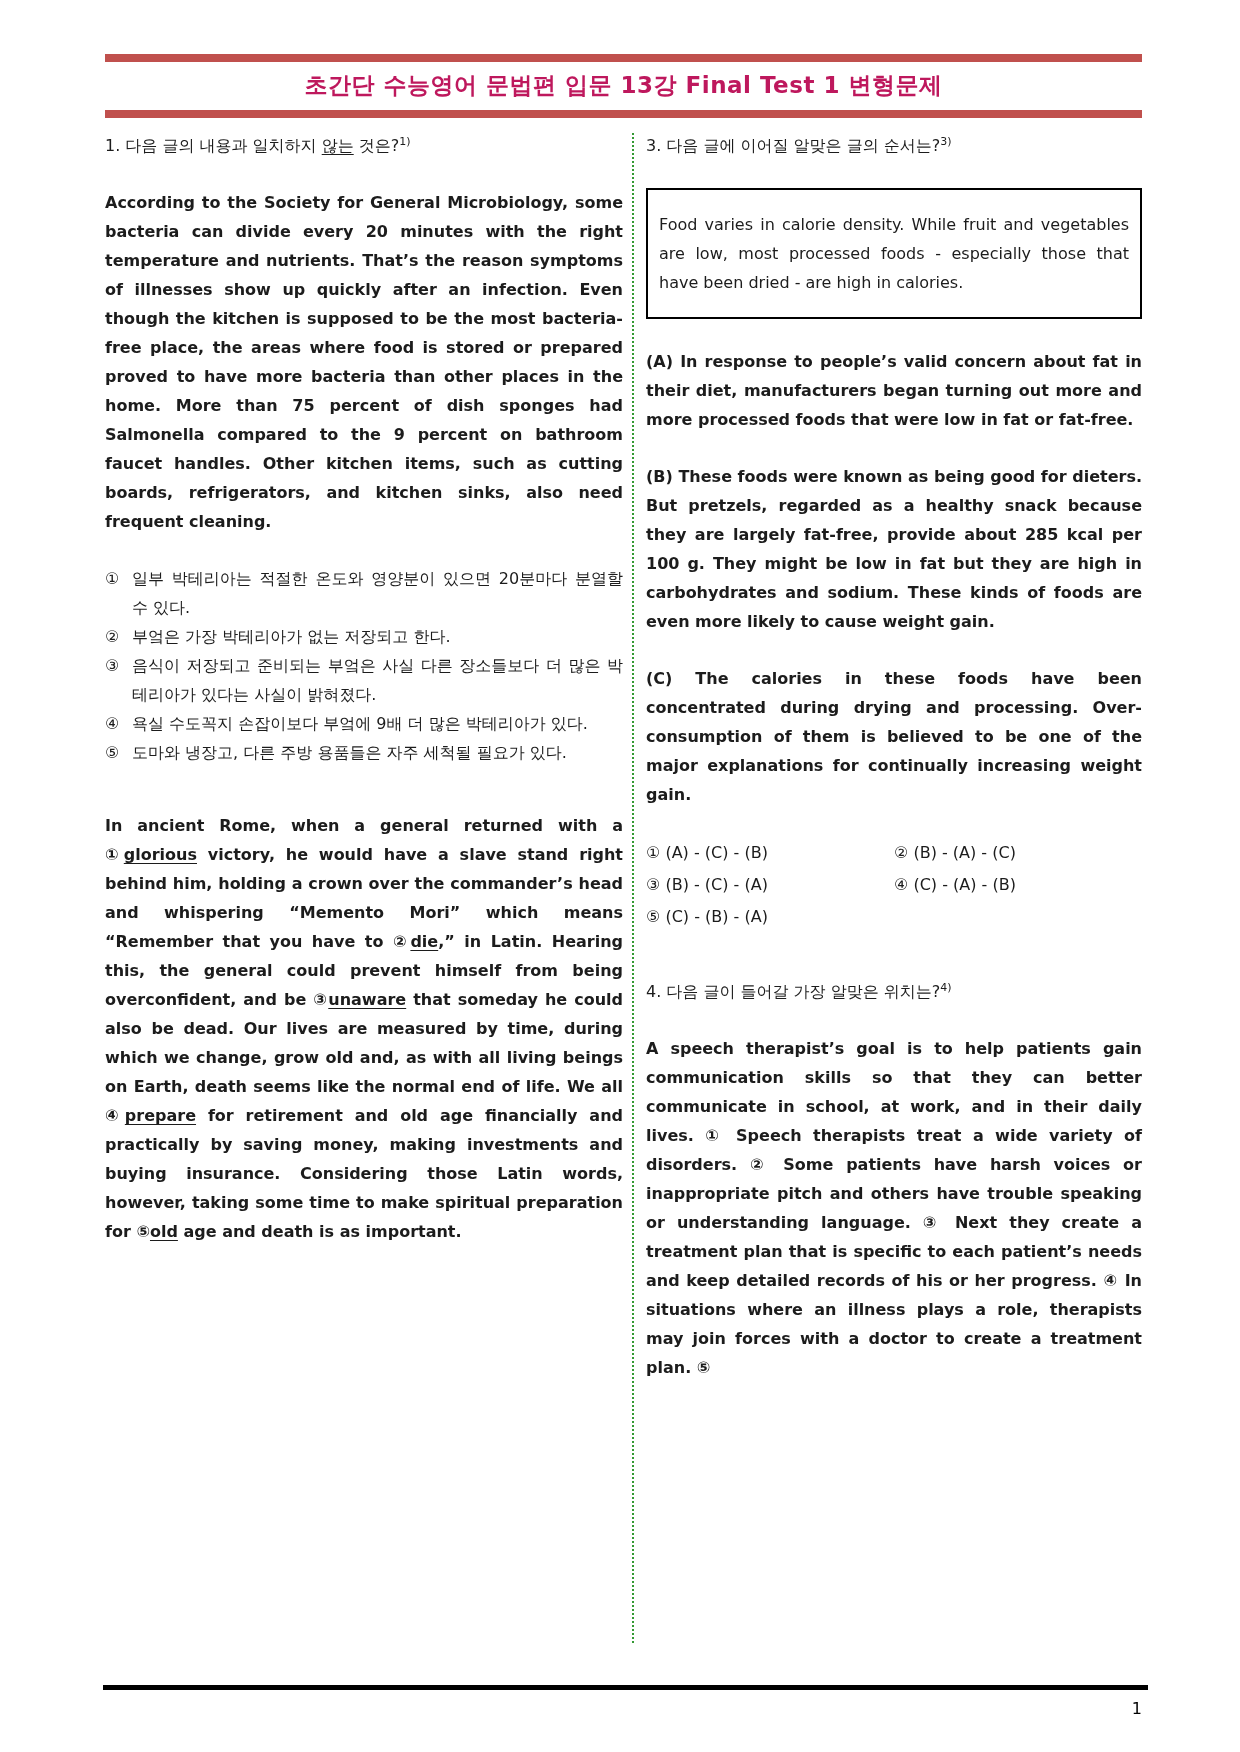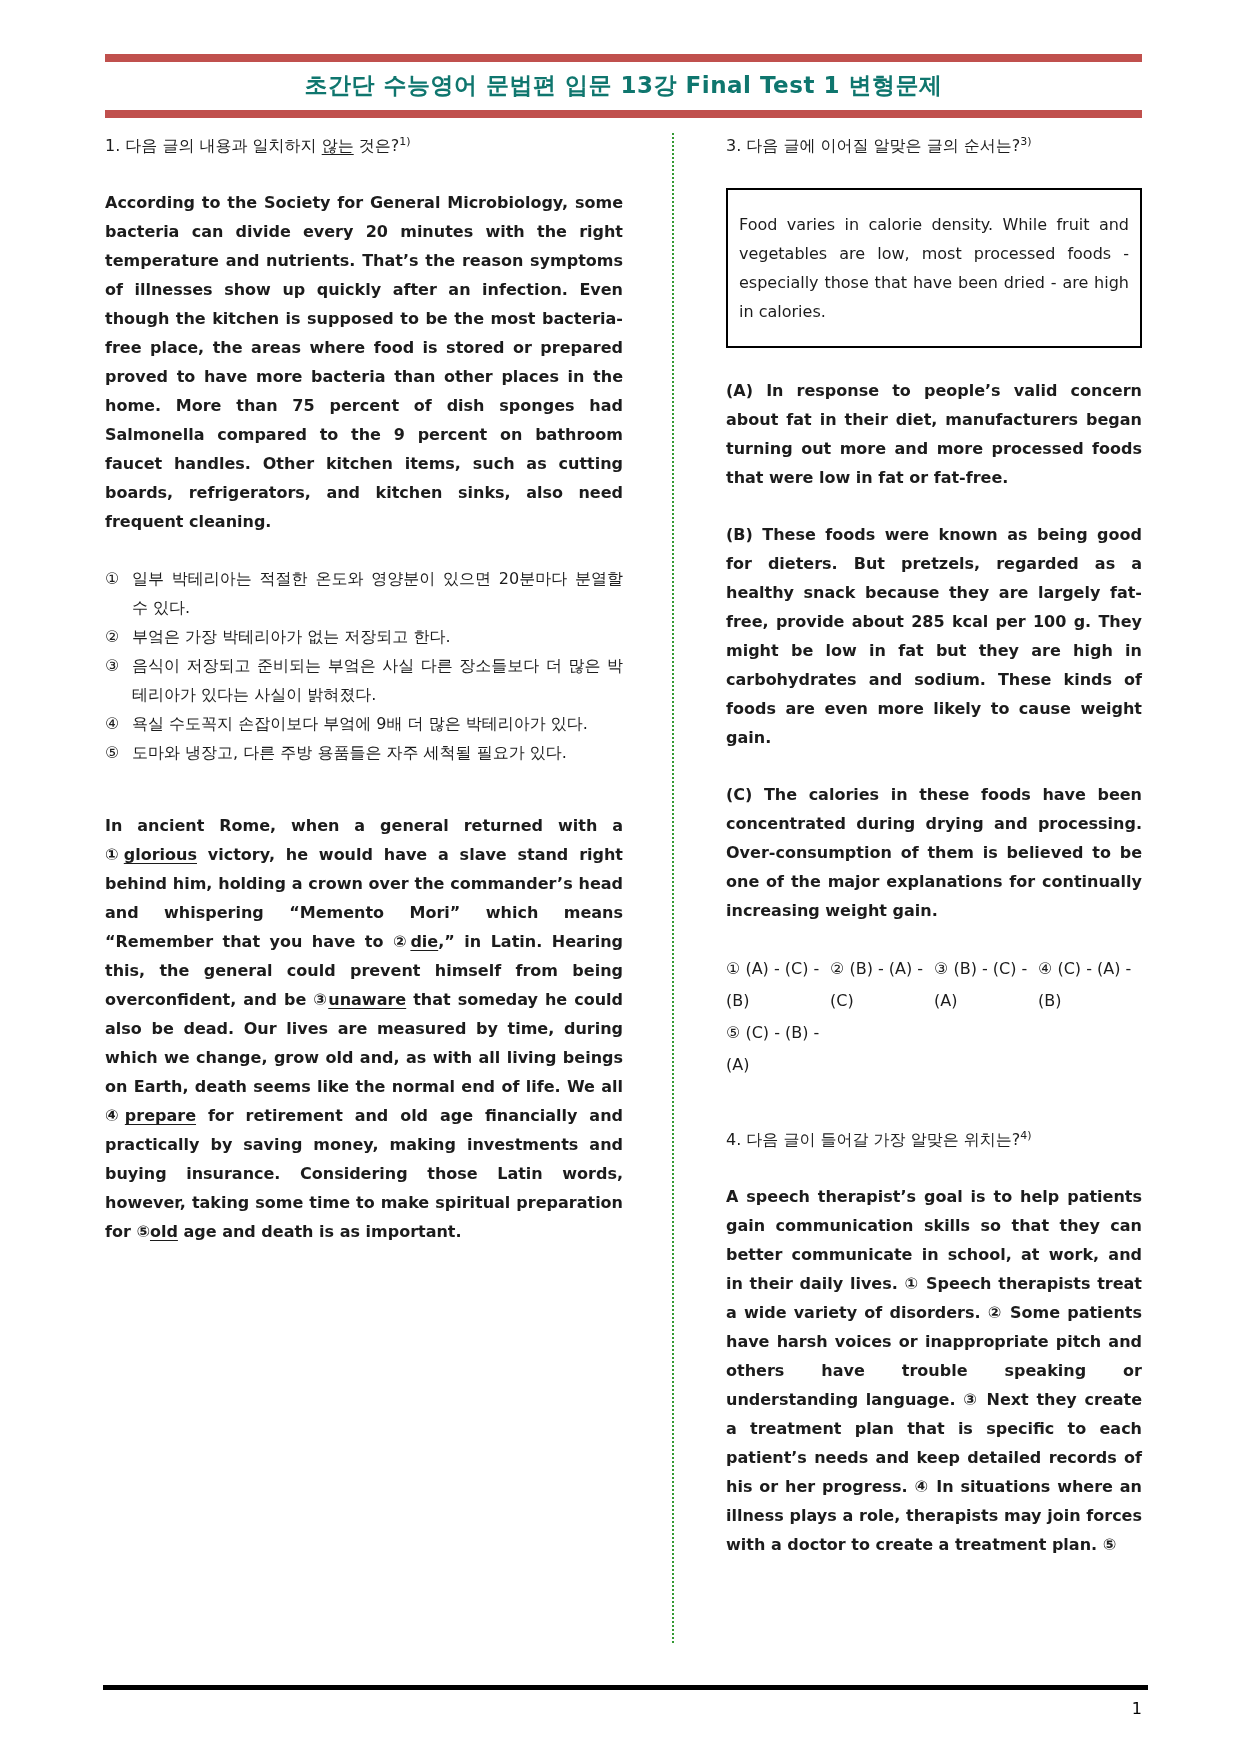--- a/index.html
+++ b/index.html
@@ -12,25 +12,25 @@
   }
   .page { padding: 0 98px 0 105px; }
 
   
   .header { padding-top: 54px; }
   .bar { height: 8px; background: #c0504d; }
   .title {
     margin: 0; padding: 8px 0 9px;
     text-align: center;
     font-size: 23px; font-weight: bold; letter-spacing: 0.5px;
-    color: #0f766e;
+    color: #be185d;
   }
 
   
-  .columns { display: flex; margin-top: 13px; min-height: 1512px; align-items: stretch; gap: 40px; }
+  .columns { display: flex; margin-top: 13px; min-height: 1512px; align-items: stretch; }
   .col { font-size: 16px; line-height: 29px; }
   .col.left  { width: 518px; flex: 0 0 auto; }
   .divider   { flex: 0 0 auto; width: 0; border-left: 2px dotted #339933; margin: 2px 12px 0 9px; }
   .col.right { flex: 1 1 auto; min-width: 0; }
 
   .prompt  { text-align: justify; margin: 0 0 28px; }
   .passage { text-align: justify; margin: 12px 0 28px; font-weight: bold; }
   .qblock  { margin-top: 44px; }
 
   sup { font-size: 11px; line-height: 0; vertical-align: super; }
@@ -46,21 +46,21 @@
   .box {
     border: 2px solid #000;
     padding: 20px 11px;
     text-align: justify;
     margin: 0 0 28px;
   }
 
   
   .order-options {
     display: grid;
-    grid-template-columns: 1fr 1fr 1fr 1fr;
+    grid-template-columns: 1fr 1fr;
     line-height: 32px;
     margin: 2px 0 14px;
   }
 
   
   .footer-line { position: absolute; left: 103px; right: 92px; bottom: 62px; height: 5px; background: #000; }
   .page-num    { position: absolute; right: 98px; bottom: 34px; font-size: 16px; color: #000; }
 </style>
 </head>
 <body>

